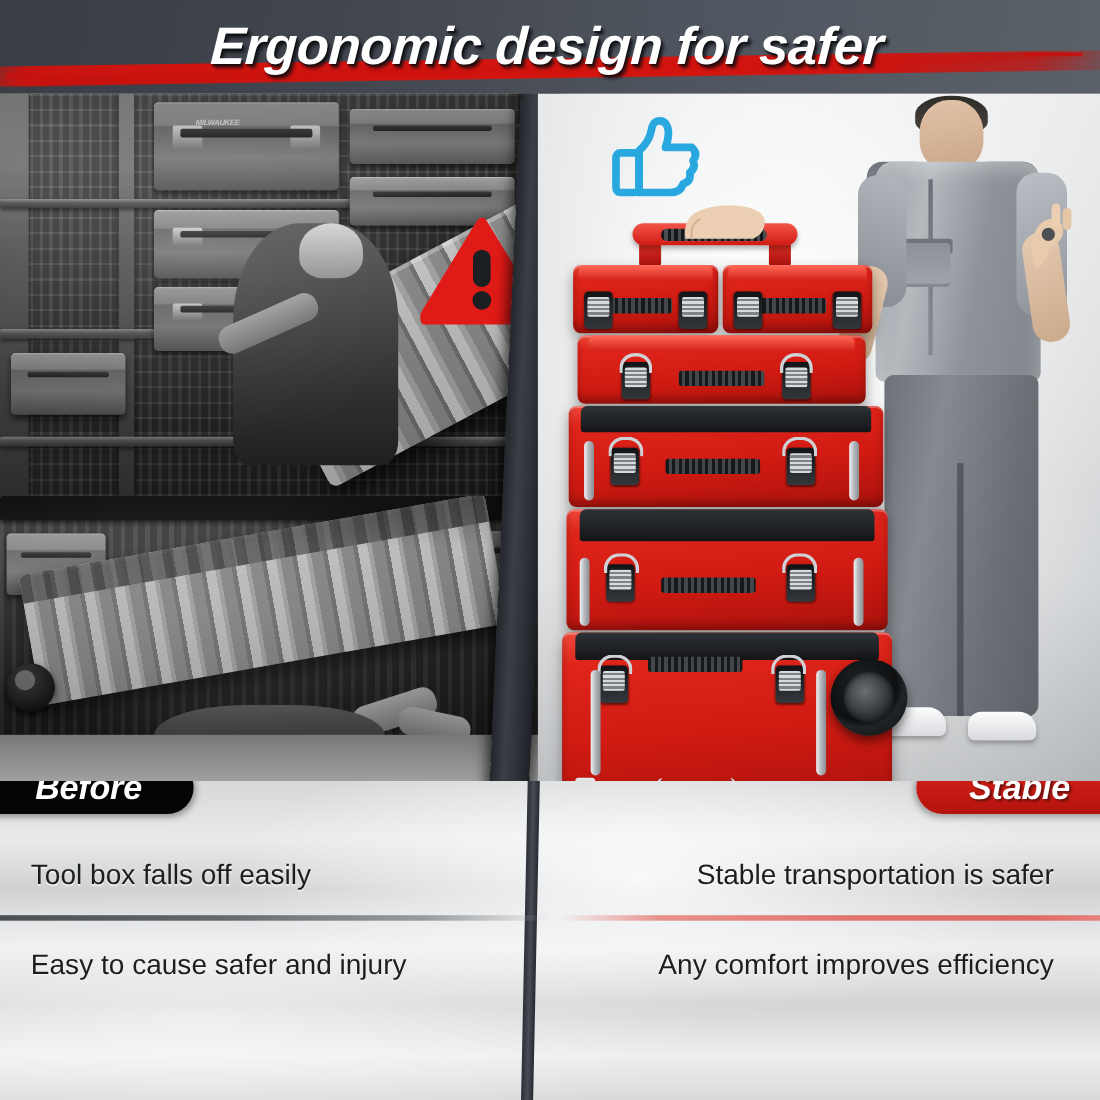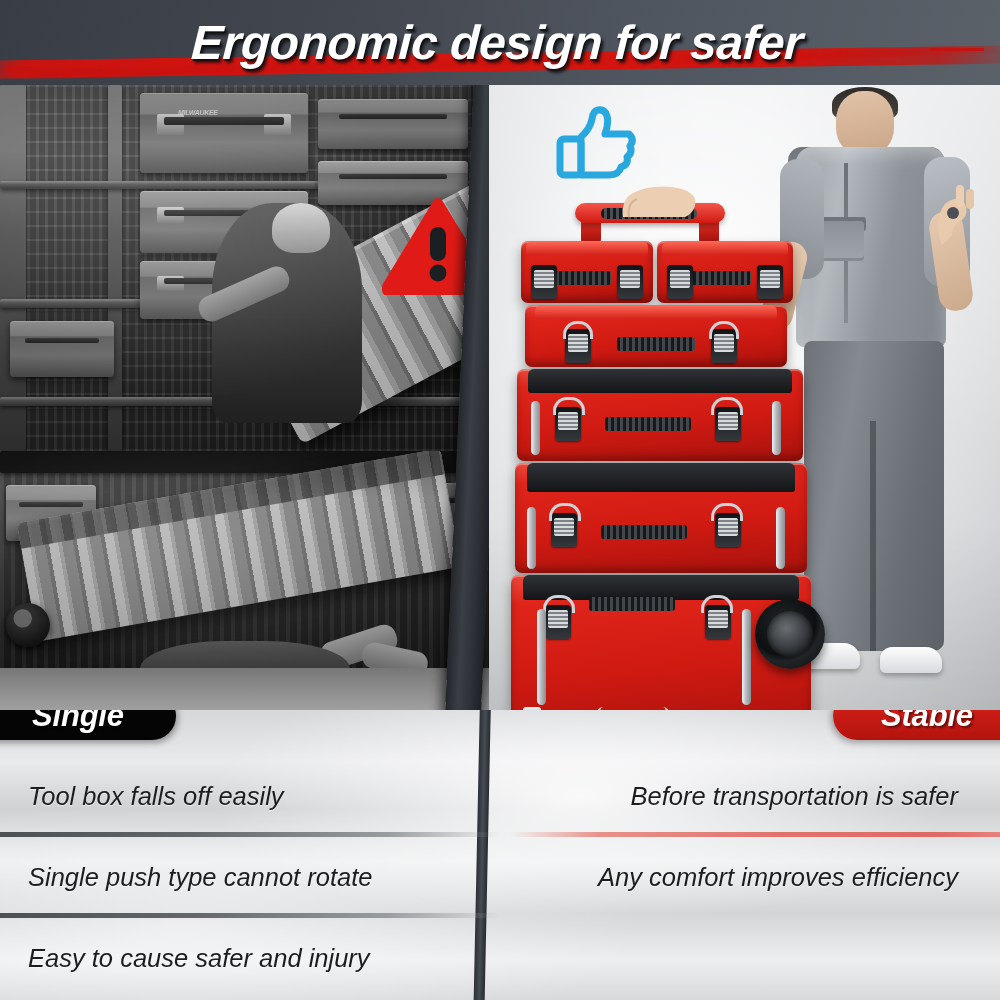--- a/index.html
+++ b/index.html
@@ -193,21 +193,21 @@
     background:linear-gradient(180deg,#d8241c,#b4130d);
     border-radius:26px 0 0 26px; padding-left:48px;
     text-shadow:2px 2px 2px rgba(0,0,0,.45); box-shadow:-2px 3px 6px rgba(0,0,0,.3); }
 
   .col { position:absolute; top:46px; width:480px; height:244px; }
   .colLeft { left:0; }
   .colRight { left:500px; }
   .row { position:relative; height:81px; display:flex; align-items:center; }
   .rowLeft { padding-left:28px; justify-content:flex-start; }
   .rowRight { padding-right:22px; justify-content:flex-end; }
-  .rowTxt { font-size:25.5px; font-style:italic; color:#1b1d1f; white-space:nowrap;
+  .rowTxt { font-size:25.5px; color:#1b1d1f; white-space:nowrap;
     text-shadow:0 1px 1px rgba(255,255,255,.6); }
   .divL { position:absolute; left:-10px; right:-20px; bottom:0; height:5px;
     background:linear-gradient(90deg,#4c4f52 0%,#63666a 40%,#9a9da0 78%,rgba(200,202,204,0) 100%); }
   .divR { position:absolute; left:10px; right:-30px; bottom:0; height:5px;
     background:linear-gradient(90deg,rgba(230,160,155,0) 0%,#e7918b 18%,#e0736c 55%,#dd6a63 85%,#e8857f 100%); }
 </style>
 </head>
 <body>
 
 <div id="page">
@@ -415,43 +415,39 @@
 
       </div>
     </div>
   </div>
 
   <div class="bottom">
     <div class="bottomSheen"></div>
     <div class="vsep"></div>
 
     <div class="pill pillBefore">
-      <span>Single</span>
+      <span>Before</span>
     </div>
     <div class="pill pillAfter">
       <span>Stable</span>
     </div>
 
     <div class="col colLeft">
       <div class="row rowLeft">
         <span class="rowTxt">Tool box falls off easily</span>
         <span class="divL"></span>
       </div>
       <div class="row rowLeft">
-        <span class="rowTxt">Single push type cannot rotate</span>
-        <span class="divL"></span>
-      </div>
-      <div class="row rowLeft">
         <span class="rowTxt">Easy to cause safer and injury</span>
       </div>
     </div>
 
     <div class="col colRight">
       <div class="row rowRight">
-        <span class="rowTxt">Before transportation is safer</span>
+        <span class="rowTxt">Stable transportation is safer</span>
         <span class="divR"></span>
       </div>
       <div class="row rowRight">
         <span class="rowTxt">Any comfort improves efficiency</span>
       </div>
     </div>
   </div>
 
 </div>
 

